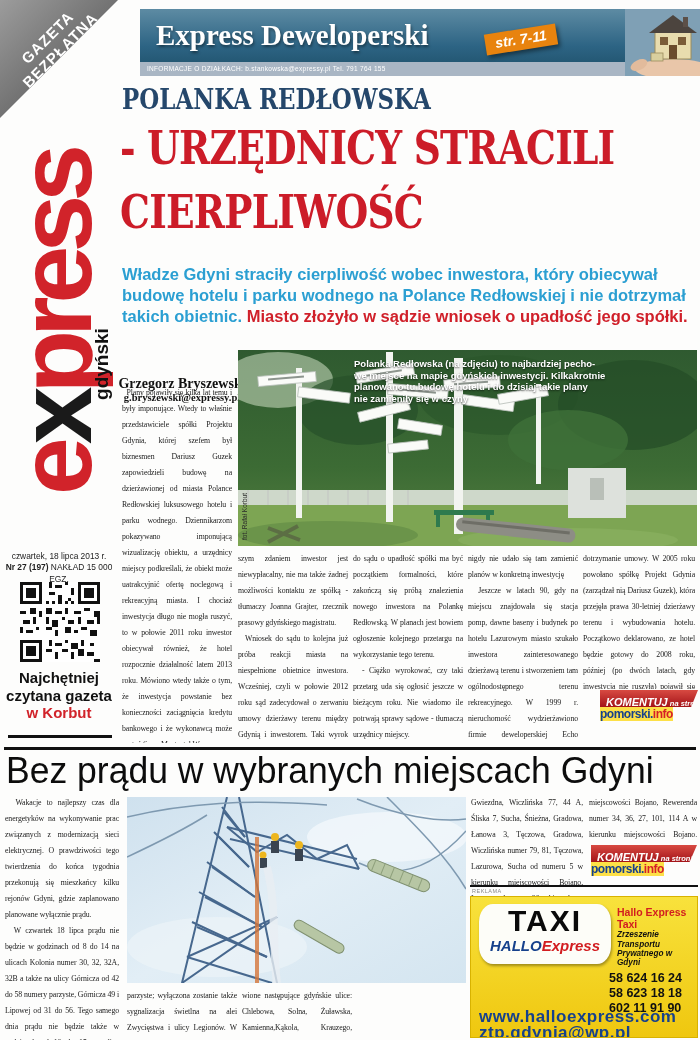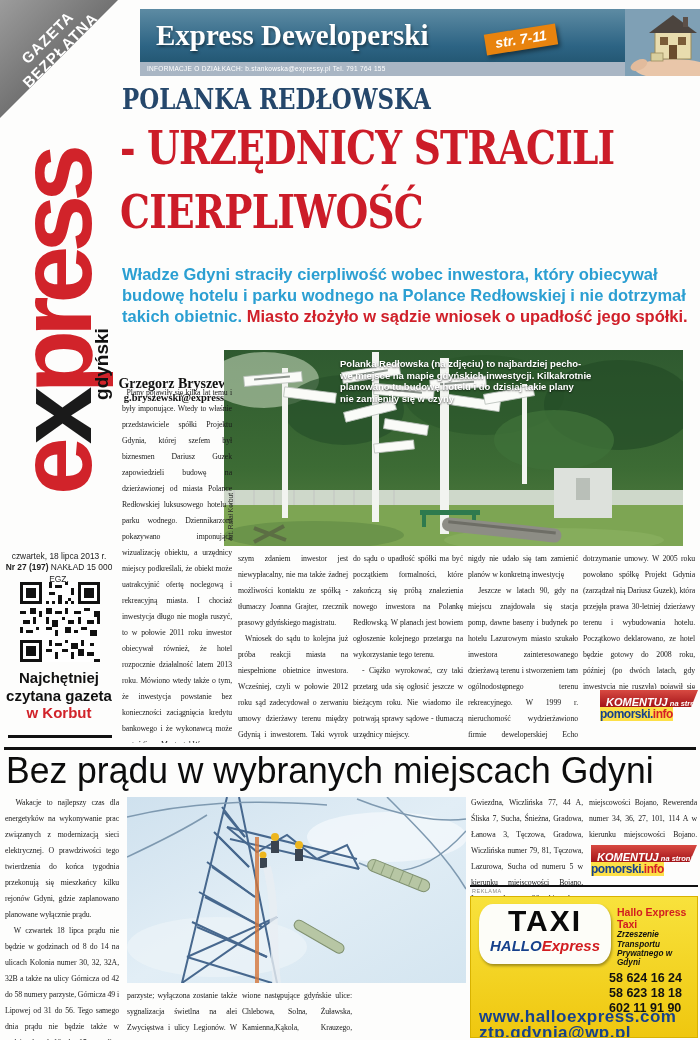--- a/index.html
+++ b/index.html
@@ -50,21 +50,21 @@
              transform:scaleX(.8);letter-spacing:-1px;}
   .headline2{position:absolute;left:120px;top:184px;font-size:47px;color:#cc1c28;
              transform:scaleX(.8);letter-spacing:-1px;}
   .lead{position:absolute;left:122px;top:264px;width:572px;font-weight:bold;
         font-size:16.5px;line-height:1.28;color:#2b9fd2;}
   .lead .red{color:#d0202a;}
   .byline{position:absolute;left:112px;top:344px;width:140px;text-align:center;
           font-family:"Liberation Serif",serif;font-weight:bold;color:#111;}
   .byline .bname{font-size:14px;margin-top:32px;}
   .byline .bmail{font-size:10.5px;}
-  .photo1{position:absolute;left:224px;top:350px;width:459px;height:196px;overflow:hidden;}
+  .photo1{position:absolute;left:238px;top:350px;width:459px;height:196px;overflow:hidden;}
   .caption{position:absolute;left:116px;top:8px;width:336px;color:#fff;font-weight:bold;
            font-size:9.5px;line-height:1.22;white-space:pre-line;
            text-shadow:0 1px 2px rgba(0,0,0,.65);}
   .credit{position:absolute;left:3px;top:190px;transform:rotate(-90deg);
           transform-origin:left top;font-size:6.5px;color:#2a2a2a;white-space:nowrap;}
   .col{position:absolute;font-family:"Liberation Serif",serif;font-size:7.8px;
        line-height:16px;text-align:justify;color:#1a1a1a;white-space:pre-line;
        overflow:hidden;letter-spacing:-.1px;}
   .c1{left:122px;top:385px;width:110px;height:358px;}
   .c2{left:238px;top:551px;width:110px;height:194px;}

